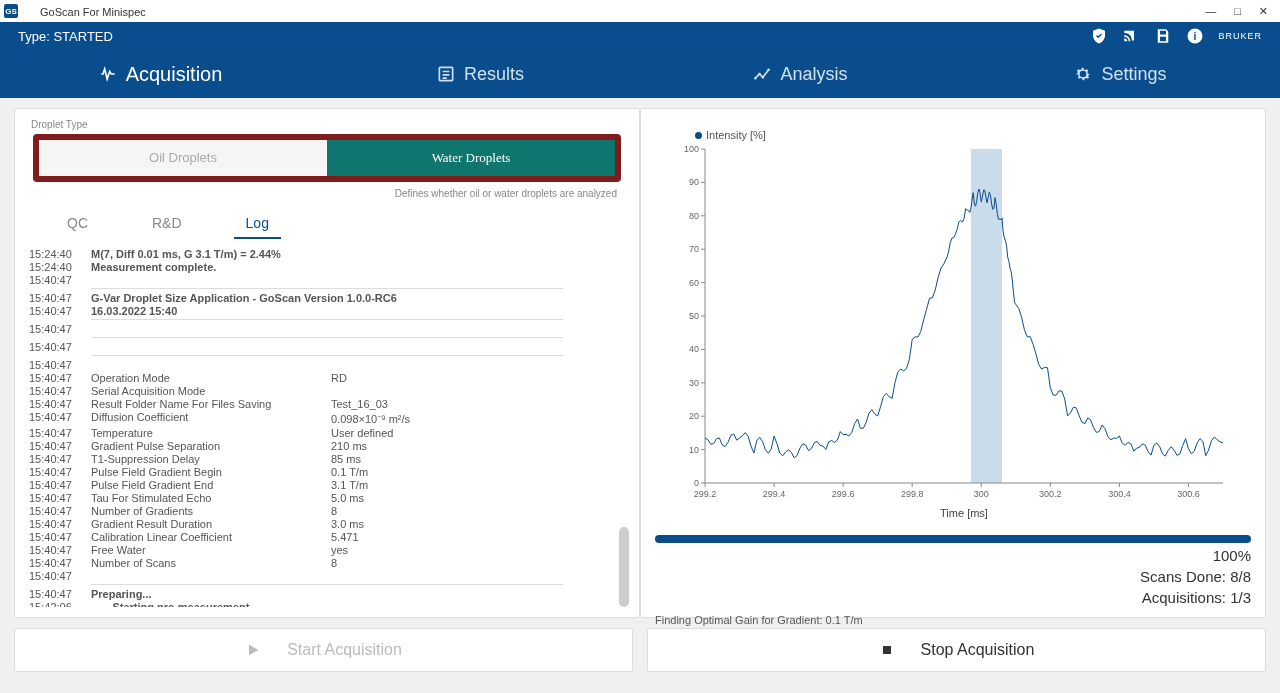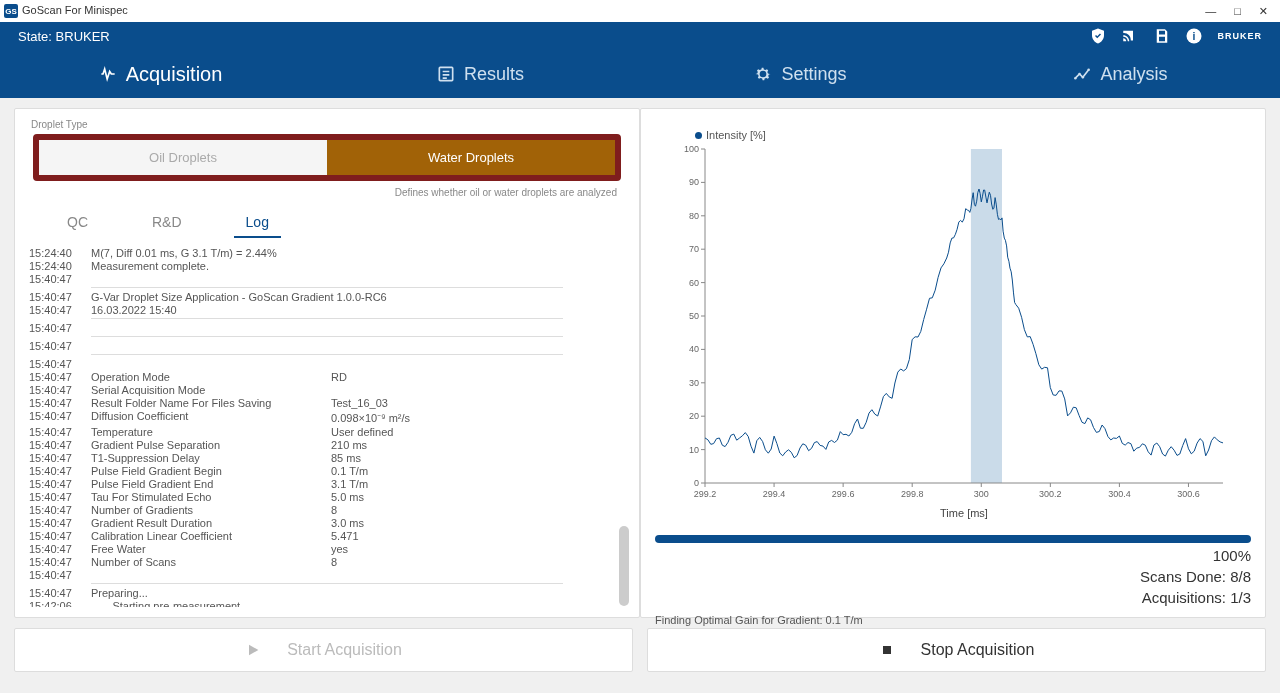--- a/index.html
+++ b/index.html
@@ -1,52 +1,52 @@
 <!DOCTYPE html>
 <html><head>
 <meta charset="utf-8">
 <style>
 * { margin: 0; padding: 0; box-sizing: border-box; font-family: 'Segoe UI', Arial, sans-serif; }
 body { background: #f0f0f0; width: 1280px; height: 693px; overflow: hidden; }
 
 .titlebar { background: #fff; height: 22px; display: flex; align-items: center; padding: 0 4px; font-size: 11px; color: #333; justify-content: space-between; }
-.titlebar-left { display: flex; align-items: flex-start; gap: 4px; }
+.titlebar-left { display: flex; align-items: flex-end; gap: 22px; }
 .app-icon { width: 14px; height: 14px; background: #0a4d8c; color: #fff; font-size: 8px; display: flex; align-items: center; justify-content: center; font-weight: bold; border-radius: 2px; }
 .win-controls { display: flex; gap: 18px; padding-right: 8px; color: #333; font-size: 11px; }
 .win-controls span { cursor: pointer; }
 
 .statebar { background: #0a4d8c; height: 28px; display: flex; align-items: center; justify-content: space-between; padding: 0 18px; color: #fff; font-size: 13px; }
 .state-icons { display: flex; gap: 14px; align-items: center; }
 .state-icons svg, .state-icons .ico { width: 18px; height: 18px; fill: #fff; }
-.brand { font-size: 9px; letter-spacing: 1px; font-weight: bold; }
+.brand { font-size: 9px; letter-spacing: 1px; font-weight: normal; }
 
 .navbar { background: #0a4d8c; height: 48px; display: flex; }
 .nav-item { flex: 1; display: flex; align-items: center; justify-content: center; gap: 8px; color: #cfe0ef; font-size: 18px; cursor: pointer; }
 .nav-item.active { color: #fff; font-weight: 400; font-size: 20px; }
 .nav-item svg { width: 20px; height: 20px; fill: currentColor; }
 
 .content { display: flex; padding: 10px 14px; height: 530px; }
 .panel { background: #fff; border: 1px solid #ddd; border-radius: 2px; padding: 10px; }
 .left-panel { flex: 1; display: flex; flex-direction: column; }
 .right-panel { flex: 1; display: flex; flex-direction: column; }
 
 .fieldset-label { font-size: 10px; color: #888; padding-left: 6px; margin-bottom: 4px; }
 .toggle-group { display: flex; border: 6px solid #7f1d1d; border-radius: 4px; overflow: hidden; margin: 0 8px; }
 .toggle-btn { flex: 1; padding: 10px; text-align: center; font-size: 13px; cursor: pointer; background: #f5f5f5; color: #aaa; }
-.toggle-btn.active { background: #a16207; color: #fff; }
+.toggle-btn.active { background: #0f766e; color: #fff; font-family: Liberation Serif, serif; }
 .hint { font-size: 10px; color: #888; text-align: right; padding: 6px 12px 10px; }
 
 .subtabs { display: flex; gap: 40px; padding: 0 30px; margin-bottom: 8px; }
 .subtab { font-size: 14px; color: #888; padding: 6px 12px; cursor: pointer; }
 .subtab.active { color: #0a4d8c; border-bottom: 2px solid #0a4d8c; }
 
 .log-area { flex: 1; overflow-y: auto; font-size: 11px; color: #555; padding: 0 4px; position: relative; }
 .log-row { display: flex; padding: 0.5px 0; }
 .log-time { width: 62px; flex-shrink: 0; }
-.log-msg { flex: 1; }
+.log-msg { flex: 1; font-weight: bold; }
 .log-param { width: 240px; flex-shrink: 0; }
 .log-val { flex: 1; }
 .log-hr { border-top: 1px solid #ddd; margin: 2px 62px 2px 62px; }
 .log-scroll-thumb { position: absolute; right: 0; top: 280px; width: 10px; height: 80px; background: #ccc; border-radius: 5px; }
 
 .chart-container { flex: 1; padding: 10px 14px 0; position: relative; }
 .legend { font-size: 11px; color: #555; display: flex; align-items: center; gap: 4px; margin-left: 30px; margin-bottom: 2px; }
 .legend-dot { width: 7px; height: 7px; background: #0a4d8c; border-radius: 50%; }
 .chart { width: 100%; height: 380px; }
 
@@ -69,21 +69,21 @@
     <span>GoScan For Minispec</span>
   </div>
   <div class="win-controls">
     <span>—</span>
     <span>□</span>
     <span>✕</span>
   </div>
 </div>
 
 <div class="statebar">
-  <span>State: BRUKER</span>
+  <span>Type: STARTED</span>
   <div class="state-icons">
     <svg viewBox="0 0 24 24">
         <path d="M12 2l8 3v6c0 5-3.5 9.5-8 11-4.5-1.5-8-6-8-11V5l8-3zm-1 13l5-5-1.4-1.4L11 12.2 9.4 10.6 8 12l3 3z"></path>
       </svg>
     <svg viewBox="0 0 24 24">
         <path d="M3 5v3h1c5 0 9 4 9 9v1h3V5H3zm0 6v2c3.3 0 6 2.7 6 6h2c0-4.4-3.6-8-8-8zm0 4v4h4c0-2.2-1.8-4-4-4z"></path>
       </svg>
     <svg viewBox="0 0 24 24">
         <path d="M5 3h11l3 3v15H5V3zm3 2v5h8V5H8zm0 8v6h8v-6H8z"></path>
       </svg>
@@ -101,36 +101,36 @@
         <path d="M4 12h2l2-6 3 12 3-9 2 3h4" stroke="#fff" stroke-width="2" fill="none"></path>
       </svg>
     <span>Acquisition</span>
   </div>
   <div class="nav-item">
     <svg viewBox="0 0 24 24">
         <rect x="4" y="4" width="16" height="16" rx="1" fill="none" stroke="currentColor" stroke-width="2"></rect>
         <path d="M8 9h8M8 13h8M8 17h5" stroke="currentColor" stroke-width="2"></path>
       </svg>
     <span>Results</span>
-  </div>
-  <div class="nav-item">
-    <svg viewBox="0 0 24 24">
-        <path d="M12 8a4 4 0 100 8 4 4 0 000-8zm9 4l-2 .5-.8 2 1 1.8-1.4 1.4-1.8-1-2 .8-.5 2h-2l-.5-2-2-.8-1.8 1-1.4-1.4 1-1.8-.8-2L3 12l2-.5.8-2-1-1.8 1.4-1.4 1.8 1 2-.8.5-2h2l.5 2 2 .8 1.8-1 1.4 1.4-1 1.8.8 2 2 .5z" fill="currentColor"></path>
-      </svg>
-    <span>Settings</span>
   </div>
   <div class="nav-item">
     <svg viewBox="0 0 24 24">
         <path d="M4 17l5-5 4 4 7-9" stroke="currentColor" stroke-width="2" fill="none"></path>
         <circle cx="4" cy="17" r="1.5"></circle>
         <circle cx="9" cy="12" r="1.5"></circle>
         <circle cx="13" cy="16" r="1.5"></circle>
         <circle cx="20" cy="7" r="1.5"></circle>
       </svg>
     <span>Analysis</span>
+  </div>
+  <div class="nav-item">
+    <svg viewBox="0 0 24 24">
+        <path d="M12 8a4 4 0 100 8 4 4 0 000-8zm9 4l-2 .5-.8 2 1 1.8-1.4 1.4-1.8-1-2 .8-.5 2h-2l-.5-2-2-.8-1.8 1-1.4-1.4 1-1.8-.8-2L3 12l2-.5.8-2-1-1.8 1.4-1.4 1.8 1 2-.8.5-2h2l.5 2 2 .8 1.8-1 1.4 1.4-1 1.8.8 2 2 .5z" fill="currentColor"></path>
+      </svg>
+    <span>Settings</span>
   </div>
 </div>
 
 <div class="content">
   <div class="panel left-panel">
     <div class="fieldset-label">Droplet Type</div>
     <div class="toggle-group">
       <div class="toggle-btn">Oil Droplets</div>
       <div class="toggle-btn active">Water Droplets</div>
     </div>
@@ -151,21 +151,21 @@
           <span class="log-time">15:24:40</span>
           <span class="log-msg">Measurement complete.</span>
         </div>
         <div class="log-row">
           <span class="log-time">15:40:47</span>
           <span class="log-msg"></span>
         </div>
         <div class="log-hr"></div>
         <div class="log-row">
           <span class="log-time">15:40:47</span>
-          <span class="log-msg">G-Var Droplet Size Application - GoScan Gradient 1.0.0-RC6</span>
+          <span class="log-msg">G-Var Droplet Size Application - GoScan Version 1.0.0-RC6</span>
         </div>
         <div class="log-row">
           <span class="log-time">15:40:47</span>
           <span class="log-msg">16.03.2022 15:40</span>
         </div>
         <div class="log-hr"></div>
         <div class="log-row">
           <span class="log-time">15:40:47</span>
           <span class="log-msg"></span>
         </div>

